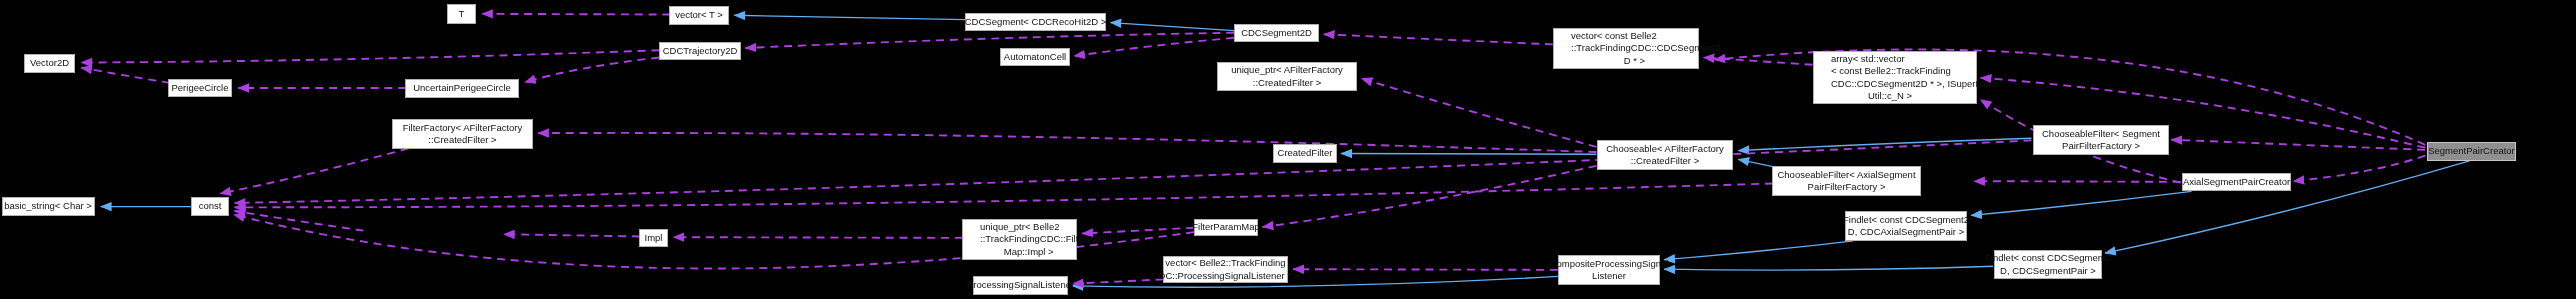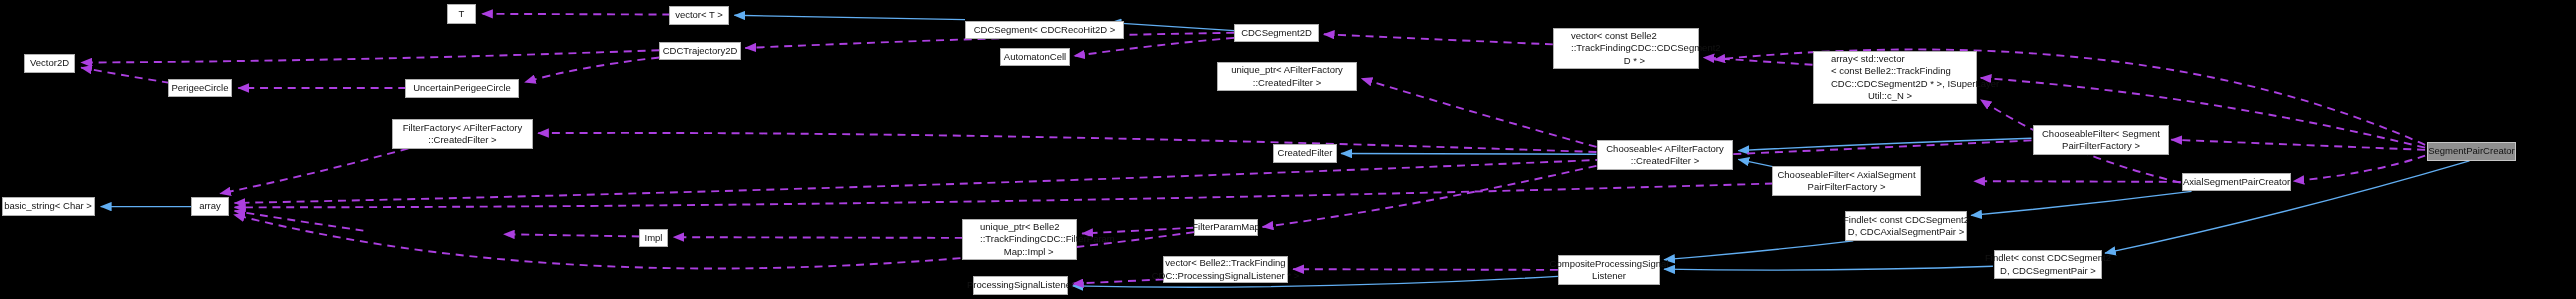--- a/index.html
+++ b/index.html
@@ -70,29 +70,29 @@
     <path class="edge e-use" d="M 1639 319 Q 850 430 319 295" marker-end="url(#m-use)"></path>
     <path class="edge e-use" d="M 2139 371 L 1775 370" marker-end="url(#m-use)"></path>
     <path class="edge e-use" d="M 2192 228 Q 1940 285 1733 312" marker-end="url(#m-use)"></path>
     <path class="edge e-use" d="M 1597 384 L 1472 390" marker-end="url(#m-use)"></path>
     <path class="edge e-use" d="M 2192 209 Q 1350 180 737 183" marker-end="url(#m-use)"></path>
   </svg>
 
   <div class="node" style="left:24px;top:54px;width:51px;height:19px">Vector2D</div>
   <div class="node" style="left:168px;top:79px;width:64px;height:18px">PerigeeCircle</div>
   <div class="node" style="left:1.5px;top:197px;width:93px;height:19px">basic_string&lt; Char &gt;</div>
-  <div class="node" style="left:191px;top:197px;width:38px;height:19px">array</div>
+  <div class="node" style="left:191px;top:197px;width:38px;height:19px">const</div>
   <div class="node" style="left:447px;top:3.6px;width:29px;height:20.4px">T</div>
   <div class="node" style="left:405px;top:79px;width:114px;height:19px">UncertainPerigeeCircle</div>
   <div class="node" style="left:392px;top:119px;width:141px;height:30px">FilterFactory&lt; AFilterFactory
 ::CreatedFilter &gt;</div>
   <div class="node" style="left:639px;top:229px;width:29px;height:18px">Impl</div>
   <div class="node" style="left:669px;top:5.8px;width:60px;height:19px">vector&lt; T &gt;</div>
   <div class="node" style="left:659px;top:42px;width:82px;height:18px">CDCTrajectory2D</div>
-  <div class="node" style="left:965px;top:21px;width:159px;height:18px">CDCSegment&lt; CDCRecoHit2D &gt;</div>
+  <div class="node" style="left:965px;top:13px;width:141px;height:18px">CDCSegment&lt; CDCRecoHit2D &gt;</div>
   <div class="node" style="left:1000px;top:48px;width:70px;height:18px">AutomatonCell</div>
   <div class="node" style="left:1234px;top:24px;width:85px;height:18px">CDCSegment2D</div>
   <div class="node" style="left:1217px;top:62px;width:140px;height:29px">unique_ptr&lt; AFilterFactory
 ::CreatedFilter &gt;</div>
   <div class="node" style="left:1273px;top:144px;width:64px;height:19px">CreatedFilter</div>
   <div class="node ta-l" style="left:1553px;top:28px;width:146px;height:41px">vector&lt; const Belle2
 ::TrackFindingCDC::CDCSegment2
                     D * &gt;</div>
   <div class="node ta-l" style="left:1813px;top:51px;width:164px;height:53px">array&lt; std::vector
 &lt; const Belle2::TrackFinding

